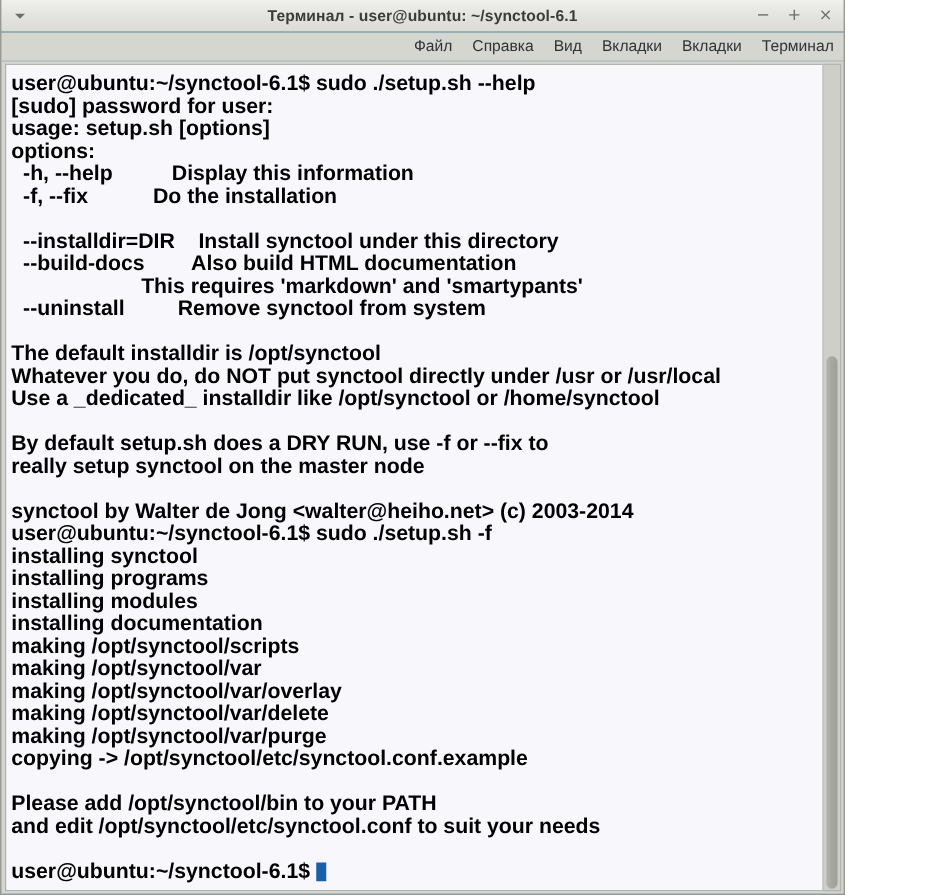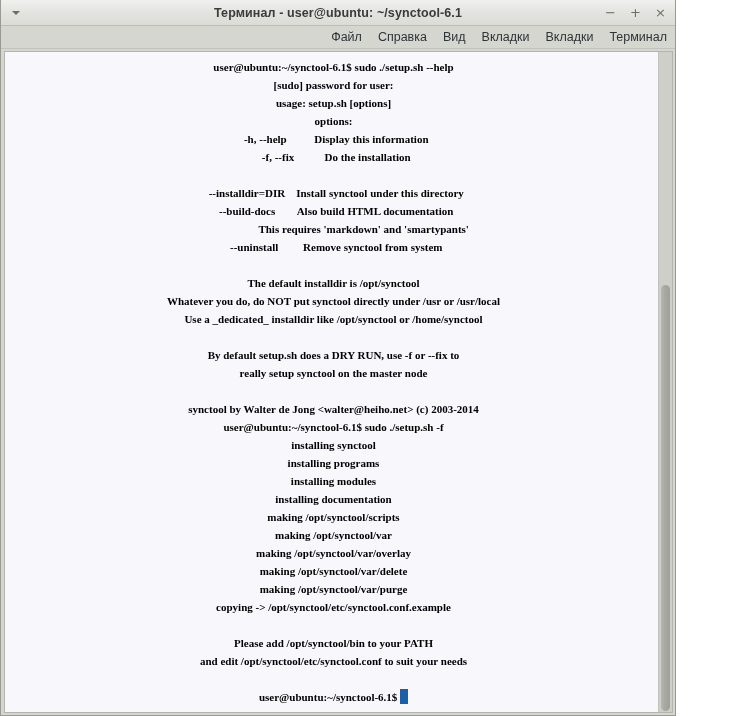--- a/index.html
+++ b/index.html
@@ -117,28 +117,27 @@
     position: relative;
     flex: 1 1 auto;
     background: #f7f7fc;
     border: 1px solid #b4b4ae;
     border-right: none;
     overflow: hidden;
     padding: 6px 0 0 4px;
     box-sizing: border-box;
   }
   #lines {
-    font-family: Liberation Serif, serif;
-    font-size: 11px;
+    font-family: Liberation Sans, sans-serif;
+    font-size: 17px;
     font-weight: bold;
     line-height: 18px;
     color: #000000;
     white-space: pre;
     letter-spacing: 0px;
-    text-align: center;
   }
   .line {
     height: 18px;
     white-space: pre;
   }
   .cursor-block {
     display: inline-block;
     width: 8px;
     height: 15px;
     background: #1a5fa8;

